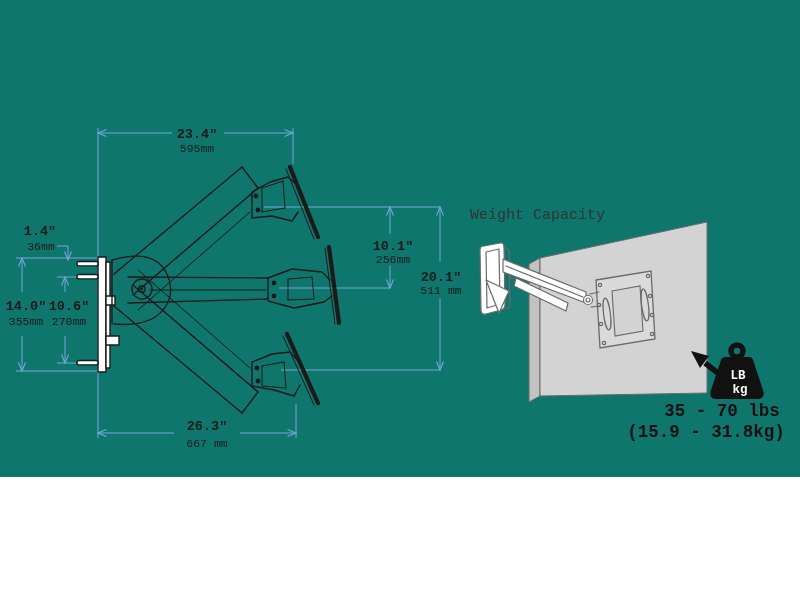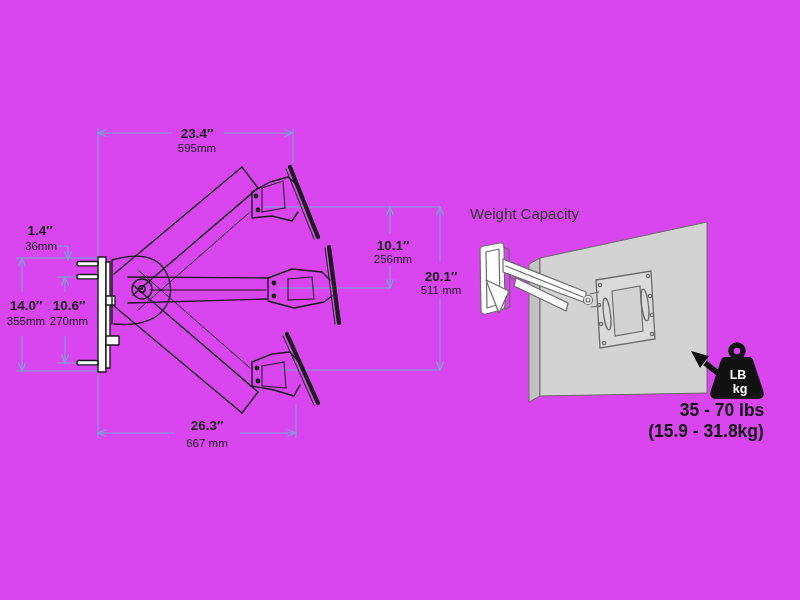--- a/index.html
+++ b/index.html
@@ -1,17 +1,17 @@
 <!DOCTYPE html>
 <html style="--dimension_blue: #74a7d8; --line_black: #1a1a1a; --iso_gray: #6a6a6a; --panel_gray: #d3d3d3; --panel_edge_gray: #c2c2c2; --vesa_gray: #dadada; --text_dark: #333333; --icon_black: #111111;"><head>
 <meta charset="utf-8">
 <style>
   html,body{margin:0;padding:0;background:#ffffff;}
-  .stage{position:relative;width:800px;height:600px;background:#d946ef;overflow:hidden;
-         font-family:Liberation Sans, sans-serif;}
+  .stage{position:relative;width:800px;height:477px;background:#0f766e;overflow:hidden;
+         font-family:Liberation Mono, monospace;}
   svg{display:block;}
   
   .ln   {stroke:var(--line_black);stroke-width:1.4;fill:none;stroke-linejoin:round;stroke-linecap:round;}
   .lnthin{stroke:var(--line_black);stroke-width:1.0;fill:none;stroke-linecap:round;}
   .lnfill{stroke:var(--line_black);stroke-width:1.4;fill:#ffffff;stroke-linejoin:round;}
   .plate {stroke:var(--line_black);stroke-width:4.2;fill:none;stroke-linecap:round;}
   .dot  {fill:var(--line_black);stroke:none;}
   
   .dim  {stroke:var(--dimension_blue);stroke-width:1;fill:none;}
   .dim-in{fill:var(--line_black);font-size:13.5px;font-weight:bold;text-anchor:middle;}

